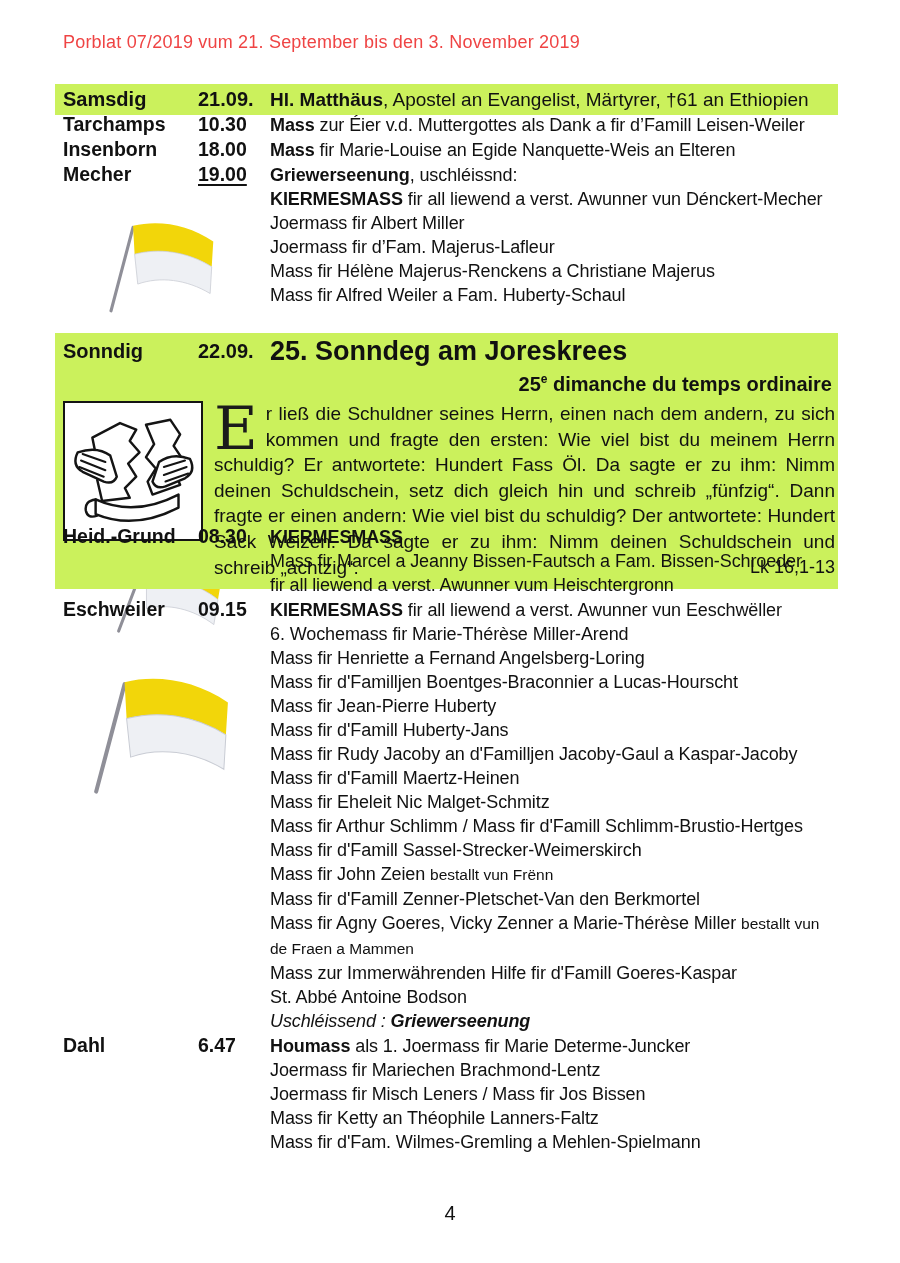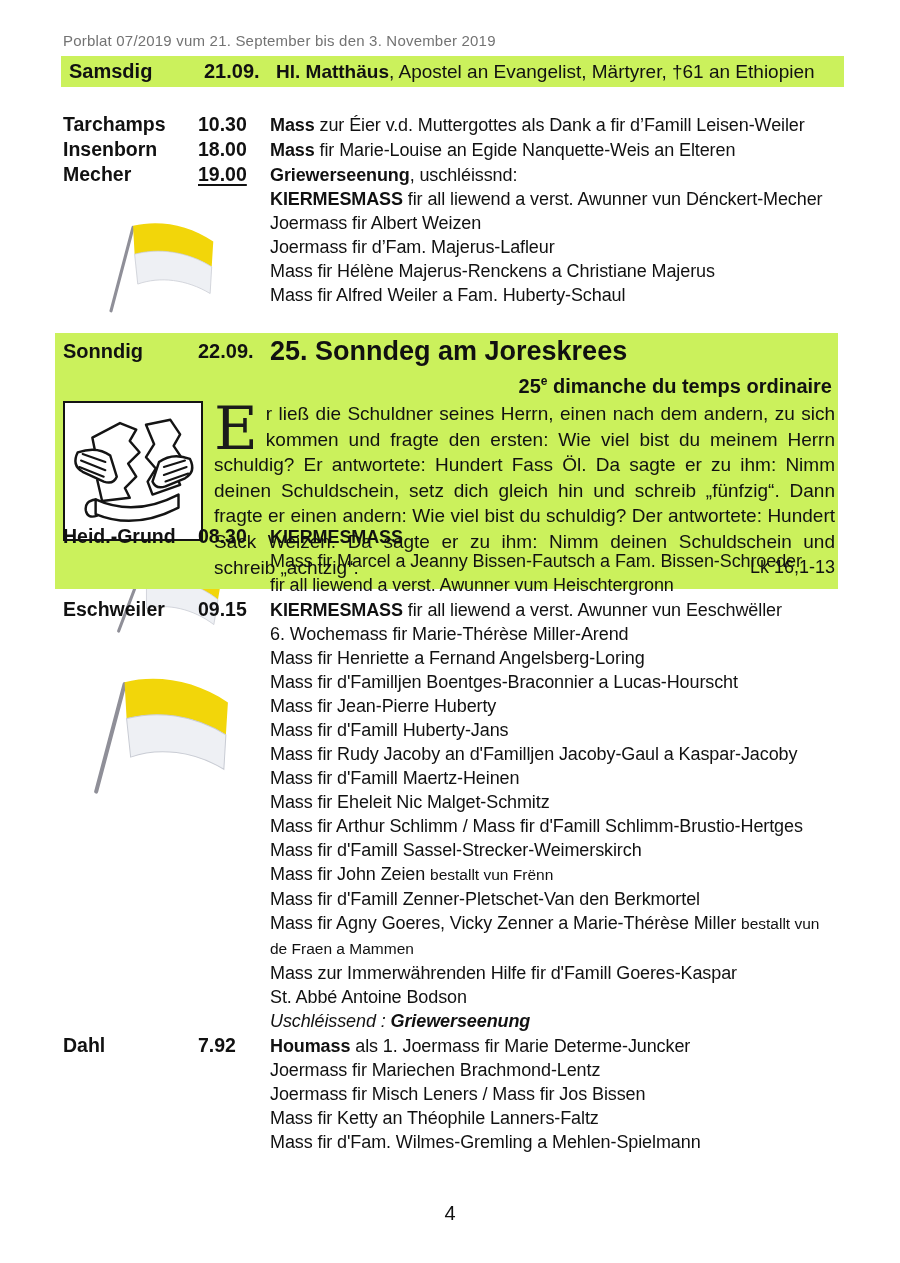--- a/index.html
+++ b/index.html
@@ -7,21 +7,21 @@
     --flag-yellow:#f2d60a;
     --ink:#111111;
   }
   html,body{margin:0;padding:0;}
   body{background:#888;font-family:"Liberation Sans", sans-serif;color:var(--ink);}
   .page{position:relative;width:900px;height:1263px;background:#ffffff;margin:0 auto;overflow:hidden;}
 
   .layer{position:absolute;z-index:1;}
   .flag{position:absolute;z-index:0;}
 
-  .pagehead{left:63px;top:32px;font-size:15px;color:#737373;letter-spacing:.2px;}
+  .pagehead{left:63px;top:32px;font-size:18px;color:#ef4444;letter-spacing:.2px;}
 
   
   .daybar{left:55px;width:783px;background:var(--highlight);box-sizing:border-box;padding-left:8px;}
   .bar-row{display:flex;align-items:center;height:31px;}
   .bar-day{width:135px;font-weight:bold;font-size:20px;flex:none;}
   .bar-date{width:72px;font-weight:bold;font-size:20px;flex:none;}
   .bar-title{font-size:19px;}
   .bar-title .b{font-weight:bold;}
   .bar-title-strong{font-size:27px;font-weight:bold;}
 
@@ -30,21 +30,21 @@
   .mass-row{display:flex;line-height:24px;align-items:baseline;}
   .col-loc{width:135px;flex:none;font-weight:bold;font-size:19.5px;}
   .col-time{width:72px;flex:none;font-weight:bold;font-size:19.5px;}
   .col-time.u{text-decoration:underline;text-decoration-thickness:2px;text-underline-offset:3px;width:auto;margin-right:18px;}
   .col-desc{flex:1;font-size:18px;letter-spacing:-0.1px;}
   .col-desc .b{font-weight:bold;}
   .col-desc .i{font-style:italic;}
   .col-desc .sm{font-size:15.5px;letter-spacing:0;}
 
   
-  .subtitle{height:29px;text-align:right;padding-right:6px;font-weight:bold;font-size:20px;line-height:29px;}
+  .subtitle{height:29px;text-align:right;padding-right:6px;font-weight:bold;font-size:20px;line-height:24px;}
   .subtitle sup{font-size:12px;vertical-align:super;}
   .media-row{display:flex;margin-top:5px;padding-bottom:9px;}
   .artbox{width:140px;height:140px;flex:none;background:#fff;border:2px solid #141414;box-sizing:border-box;margin-right:11px;display:flex;align-items:center;justify-content:center;}
   .gospel{position:relative;flex:1;text-align:justify;font-size:19px;line-height:25.6px;padding-right:3px;}
   .dropcap{float:left;font-family:"DejaVu Serif", serif;font-size:60px;line-height:46px;padding:4px 8px 0 0;color:#1b1b1b;}
   .gospel-ref{position:absolute;right:3px;bottom:0;font-size:18px;}
 
   .pagenum{left:0;top:1202px;width:900px;text-align:center;font-size:20px;}
 </style>
 </head>
@@ -69,21 +69,21 @@
   <div class="flag" style="left:82px;top:672px;width:152px;">
     <svg viewBox="0 0 150 125" width="100%">
       <line x1="42" y1="12" x2="14" y2="118" stroke="#8f8f98" stroke-width="4" stroke-linecap="round"></line>
       <path d="M42 10 C74 2 112 8 144 30 L142 62 C110 42 74 38 44 46 Z" fill="var(--flag-yellow)"></path>
       <path d="M44 46 C74 38 110 42 142 62 L140 96 C110 78 76 74 48 84 Z" fill="#eef0f4" stroke="#c9ccd4" stroke-width="1"></path>
     </svg>
   </div>
 
   <div class="layer pagehead">Porblat  07/2019 vum 21. September bis den 3. November 2019</div>
 
-  <div class="layer daybar" style="top:56px;margin-left:6px;">
+  <div class="layer daybar" style="top:84px;">
     <div class="bar-row">
       <span class="bar-day">Samsdig</span>
       <span class="bar-date">21.09.</span>
       <span class="bar-title"><span class="b">Hl. Matthäus</span><span>, Apostel an Evangelist, Märtyrer, †61 an Ethiopien</span></span>
     </div>
   </div>
 
   <div class="layer rows" style="top:112px;" id="samsdig-rows">
       <div class="mass-row">
         <span class="col-loc">Tarchamps</span>
@@ -101,21 +101,21 @@
         <span class="col-desc"><span class="b">Griewerseenung</span><span>, uschléissnd:</span></span>
       </div>
       <div class="mass-row">
         <span class="col-loc"></span>
         <span class="col-time"></span>
         <span class="col-desc"><span class="b">KIERMESMASS</span><span> fir all liewend a verst. Awunner vun Dénckert-Mecher</span></span>
       </div>
       <div class="mass-row">
         <span class="col-loc"></span>
         <span class="col-time"></span>
-        <span class="col-desc"><span>Joermass fir Albert Weizen</span></span>
+        <span class="col-desc"><span>Joermass fir Albert Miller</span></span>
       </div>
       <div class="mass-row">
         <span class="col-loc"></span>
         <span class="col-time"></span>
         <span class="col-desc"><span>Joermass fir d’Fam. Majerus-Lafleur</span></span>
       </div>
       <div class="mass-row">
         <span class="col-loc"></span>
         <span class="col-time"></span>
         <span class="col-desc"><span>Mass fir Hélène Majerus-Renckens a Christiane Majerus</span></span>
@@ -252,21 +252,21 @@
         <span class="col-time"></span>
         <span class="col-desc"><span>St. Abbé Antoine Bodson</span></span>
       </div>
       <div class="mass-row">
         <span class="col-loc"></span>
         <span class="col-time"></span>
         <span class="col-desc"><span class="i">Uschléissend : </span><span class="b i">Griewerseenung</span></span>
       </div>
       <div class="mass-row">
         <span class="col-loc">Dahl</span>
-        <span class="col-time">7.92</span>
+        <span class="col-time">6.47</span>
         <span class="col-desc"><span class="b">Houmass</span><span> als 1. Joermass fir Marie Determe-Juncker</span></span>
       </div>
       <div class="mass-row">
         <span class="col-loc"></span>
         <span class="col-time"></span>
         <span class="col-desc"><span>Joermass fir Mariechen Brachmond-Lentz</span></span>
       </div>
       <div class="mass-row">
         <span class="col-loc"></span>
         <span class="col-time"></span>

